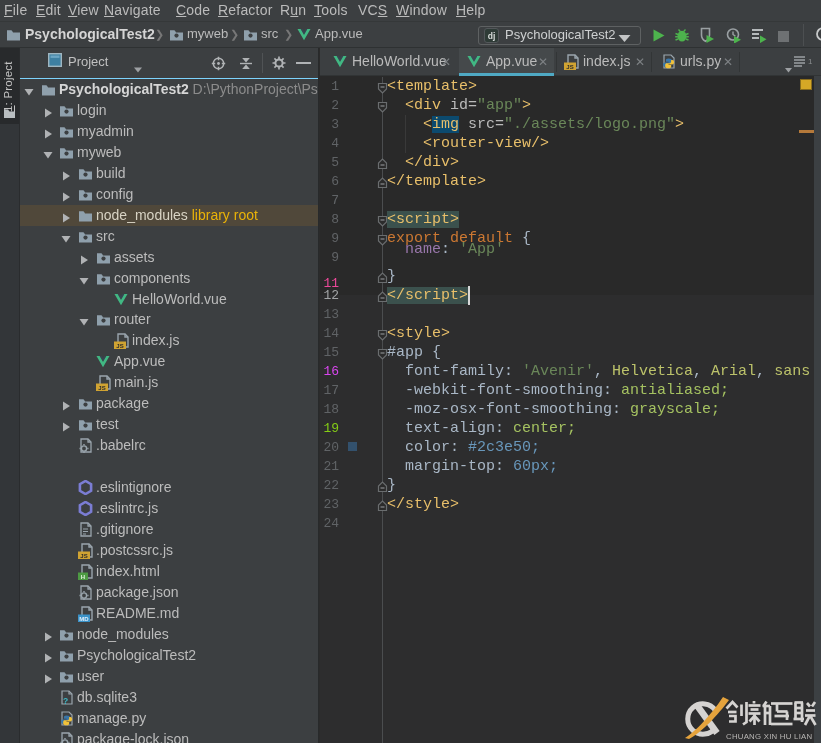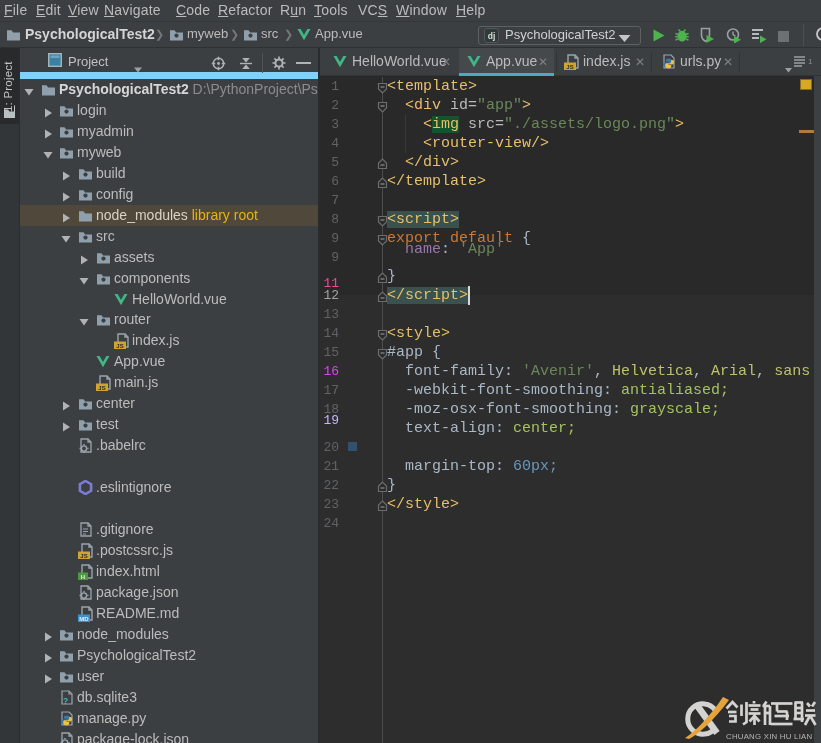--- a/index.html
+++ b/index.html
@@ -7,38 +7,38 @@
 
 #menubar{left:0;top:0;width:821px;height:22px;background:#3c3f41;color:#bbbbbb;font-size:14px;letter-spacing:0.2px;border-bottom:1px solid #353839}
 
 #navbar{left:0;top:22px;width:821px;height:26px;background:#3c3f41;color:#bbbbbb;font-size:13px;border-bottom:1px solid #2e3132}
 
 #stripe{left:0;top:48px;width:20px;height:695px;background:#333639;border-right:1px solid #2a2c2e}
 #stripe .pressed{position:absolute;left:0;top:0;width:19px;height:76px;background:#282a2c}
 #stripe .lbl{position:absolute;left:2px;top:6px;width:16px;height:58px;writing-mode:vertical-rl;transform:rotate(180deg);font-size:11.5px;color:#c3c3c3;letter-spacing:0.2px}
 
 #panel{left:20px;top:48px;width:299px;height:695px;background:#3c3f41;border-right:1px solid #282a2b}
-#phead{position:absolute;left:0;top:0;width:298px;height:31px;border-bottom:7px solid #7dd3fc}
+#phead{position:absolute;left:0;top:0;width:298px;height:31px;border-bottom:1px solid #7dd3fc}
 #ptree{position:absolute;left:0;top:31px;width:298px;height:664px;overflow:hidden}
 .trow{position:absolute;left:0;width:298px;height:21px;color:#bcbcbc;font-size:14px;white-space:nowrap}
 .trow .ic{position:absolute;top:3px}
 .trow .ar{position:absolute;top:5px}
 .trow .tx{position:absolute;top:2px}
 
 #editor{left:320px;top:48px;width:501px;height:695px;background:#2b2b2b}
 #tabbar{position:absolute;left:0;top:0;width:501px;height:28px;background:#3c3f41;border-bottom:1px solid #313435}
 .tab{position:absolute;top:0;height:28px;color:#bbbbbb;font-size:14px}
 .tab .tname{position:absolute;top:5px}
 #edbody{position:absolute;left:0;top:28px;width:501px;height:667px;background:#292929}
 .codeline{position:absolute;left:67px;font-family:"Liberation Mono",monospace;font-size:15px;line-height:19px;white-space:pre;color:#a9b7c6}
 .lnum{position:absolute;font-family:"Liberation Mono",monospace;font-size:13px;line-height:19px;color:#606366;text-align:right;width:26px}
 .tag{color:#e8bf6a}.attr{color:#bababa}.str{color:#6a8759}.kw{color:#cc7832}
 .prop{color:#9876aa}.num{color:#6897bb}.val{color:#a5c261}.valy{color:#bcc26a}
 .hltag{background:#3b514d}
-.hlimg{background:#14532d}
+.hlimg{background:#0c4a6e}
 </style></head><body>
 <div id="root">
     <div id="menubar" class="abs">
       <span class="abs" style="left:4px;top:2px"><u>F</u>ile</span>
       <span class="abs" style="left:36px;top:2px"><u>E</u>dit</span>
       <span class="abs" style="left:68px;top:2px"><u>V</u>iew</span>
       <span class="abs" style="left:104px;top:2px"><u>N</u>avigate</span>
       <span class="abs" style="left:176px;top:2px"><u>C</u>ode</span>
       <span class="abs" style="left:218px;top:2px"><u>R</u>efactor</span>
       <span class="abs" style="left:280px;top:2px">R<u>u</u>n</span>
@@ -308,21 +308,21 @@
         </div>
         <div class="trow" style="top:314.2px">
           <span class="ar" style="left:41px"><svg width="10" height="10" viewBox="0 0 10 10" style="">
               <path d="M2 0.5 l7 4.5 -7 4.5 z" fill="#b0b2b4"></path>
             </svg></span>
           <span class="ic" style="left:58px"><svg width="15" height="15" viewBox="0 0 15 15" style="">
               <path d="M1 3.5 h4.5 l1.5 2 h7 v8 h-13 z" fill="#8fa0ac"></path>
               <path d="M1 3.5 h4.5 l1.5 2 h-6 z" fill="#8fa0ac"></path>
               <circle cx="7.5" cy="8.6" r="2.1" fill="#3c3f41"></circle>
             </svg></span>
-          <span class="tx" style="left:76px">center</span>
+          <span class="tx" style="left:76px">package</span>
         </div>
         <div class="trow" style="top:335.2px">
           <span class="ar" style="left:41px"><svg width="10" height="10" viewBox="0 0 10 10" style="">
               <path d="M2 0.5 l7 4.5 -7 4.5 z" fill="#b0b2b4"></path>
             </svg></span>
           <span class="ic" style="left:58px"><svg width="15" height="15" viewBox="0 0 15 15" style="">
               <path d="M1 3.5 h4.5 l1.5 2 h7 v8 h-13 z" fill="#8fa0ac"></path>
               <path d="M1 3.5 h4.5 l1.5 2 h-6 z" fill="#8fa0ac"></path>
               <circle cx="7.5" cy="8.6" r="2.1" fill="#3c3f41"></circle>
             </svg></span>
@@ -335,20 +335,26 @@
               <circle cx="6" cy="10.5" r="2.6" fill="none" stroke="#9aa5ad" stroke-width="1.4"></circle>
               <path d="M6 7.2 v-1.2 M6 13.8 v1.2 M2.7 10.5 h-1.2 M9.3 10.5 h1.2" stroke="#9aa5ad" stroke-width="1.4"></path>
             </svg></span>
           <span class="tx" style="left:76px">.babelrc</span>
         </div>
         <div class="trow" style="top:398.0px">
           <span class="ic" style="left:58px"><svg width="15" height="15" viewBox="0 0 15 15" style="">
               <path d="M7.5 1 l5.6 3.25 v6.5 L7.5 14 1.9 10.75 v-6.5 z" fill="none" stroke="#7b7dd4" stroke-width="2.6"></path>
             </svg></span>
           <span class="tx" style="left:76px">.eslintignore</span>
+        </div>
+        <div class="trow" style="top:419.0px">
+          <span class="ic" style="left:58px"><svg width="15" height="15" viewBox="0 0 15 15" style="">
+              <path d="M7.5 1 l5.6 3.25 v6.5 L7.5 14 1.9 10.75 v-6.5 z" fill="none" stroke="#7b7dd4" stroke-width="2.6"></path>
+            </svg></span>
+          <span class="tx" style="left:76px">.eslintrc.js</span>
         </div>
         <div class="trow" style="top:460.9px">
           <span class="ic" style="left:58px"><svg width="16" height="16" viewBox="0 0 16 16" style="">
               <path d="M4 1 h7 l3 3 v10 h-10 z" fill="none" stroke="#9aa5ad" stroke-width="1.4"></path>
               <path d="M11 1 v3 h3" fill="none" stroke="#9aa5ad" stroke-width="1.4"></path>
               <rect x="0" y="8.5" width="12" height="7.5" fill="#d0a332"></rect>
               <text x="6.0" y="14.6" font-family="Liberation Sans" font-size="6" font-weight="bold" fill="#2b2b2b" text-anchor="middle">JS</text>
             </svg></span>
           <span class="tx" style="left:76px">.postcssrc.js</span>
         </div>
@@ -515,21 +521,21 @@
         <div class="lnum" style="left:-7px;top:153px;color:#606366">9</div>
         <div class="lnum" style="left:-7px;top:172px;color:#606366">9</div>
         <div class="lnum" style="left:-7px;top:198px;color:#ec4899">11</div>
         <div class="lnum" style="left:-7px;top:210px;color:#a1a3a5">12</div>
         <div class="lnum" style="left:-7px;top:229px;color:#606366">13</div>
         <div class="lnum" style="left:-7px;top:248px;color:#606366">14</div>
         <div class="lnum" style="left:-7px;top:267px;color:#606366">15</div>
         <div class="lnum" style="left:-7px;top:286px;color:#d946ef">16</div>
         <div class="lnum" style="left:-7px;top:305px;color:#606366">17</div>
         <div class="lnum" style="left:-7px;top:324px;color:#606366">18</div>
-        <div class="lnum" style="left:-7px;top:335px;color:#c4b5fd">19</div>
+        <div class="lnum" style="left:-7px;top:343px;color:#84cc16">19</div>
         <div class="lnum" style="left:-7px;top:362px;color:#606366">20</div>
         <div class="lnum" style="left:-7px;top:381px;color:#606366">21</div>
         <div class="lnum" style="left:-7px;top:400px;color:#606366">22</div>
         <div class="lnum" style="left:-7px;top:419px;color:#606366">23</div>
         <div class="lnum" style="left:-7px;top:438px;color:#606366">24</div>
         <div class="abs" style="left:62px;top:1px;width:1px;height:666px;background:#4b4d4f"></div>
         <span class="abs" style="left:57px;top:4px"><svg width="11" height="12" viewBox="0 0 11 12" style="">
             <path d="M1.5 1.5 h8 v5.5 l-4 4 -4 -4 z" fill="#2b2b2b" stroke="#6a6d6f" stroke-width="1.2"></path>
             <path d="M3.5 5 h4" stroke="#8a8d8f" stroke-width="1.2"></path>
           </svg></span>
@@ -589,20 +595,21 @@
         <div class="codeline" style="top:153px"><span class="kw">export</span> <span class="kw">default</span> {</div>
         <div class="codeline" style="top:164px">  <span class="prop">name</span>: <span class="str">'App'</span></div>
         <div class="codeline" style="top:191px">}</div>
         <div class="codeline" style="top:210px"><span class="tag hltag">&lt;/script&gt;</span></div>
         <div class="codeline" style="top:248px"><span class="tag">&lt;style&gt;</span></div>
         <div class="codeline" style="top:267px">#app {</div>
         <div class="codeline" style="top:286px">  font-family: <span class="str">'Avenir'</span>, <span class="valy">Helvetica</span>, <span class="valy">Arial</span>, <span class="valy">sans</span></div>
         <div class="codeline" style="top:305px">  -webkit-font-smoothing: <span class="val">antialiased;</span></div>
         <div class="codeline" style="top:324px">  -moz-osx-font-smoothing: <span class="val">grayscale;</span></div>
         <div class="codeline" style="top:343px">  text-align: <span class="val">center;</span></div>
+        <div class="codeline" style="top:362px">  color: <span class="num">#2c3e50;</span></div>
         <div class="codeline" style="top:381px">  margin-top: <span class="num">60px;</span></div>
         <div class="codeline" style="top:400px">}</div>
         <div class="codeline" style="top:419px"><span class="tag">&lt;/style&gt;</span></div>
         <div class="abs" style="left:148px;top:210px;width:2px;height:19px;background:#d8d8d8"></div>
         <svg class="abs" width="150" height="60" viewBox="0 0 150 60" style="left:351px;top:617px">
           <path d="M 44.4 17.3 A 15.2 15.2 0 1 0 44.4 34.7" fill="none" stroke="#d5d3d1" stroke-width="5"></path>
           <path d="M25 11 L46 40" stroke="#d5d3d1" stroke-width="6.5"></path>
           <path d="M14 45 C24 39 40 22 52 4 L58 7 C47 22 30 40 18 46 z" fill="#e5a33c"></path>
           <g transform="translate(55,8)" stroke="#d5d3d1" stroke-width="2.7" fill="none">
             <path d="M0.5 7.5 L6.5 1 L11.5 6.5"></path>

